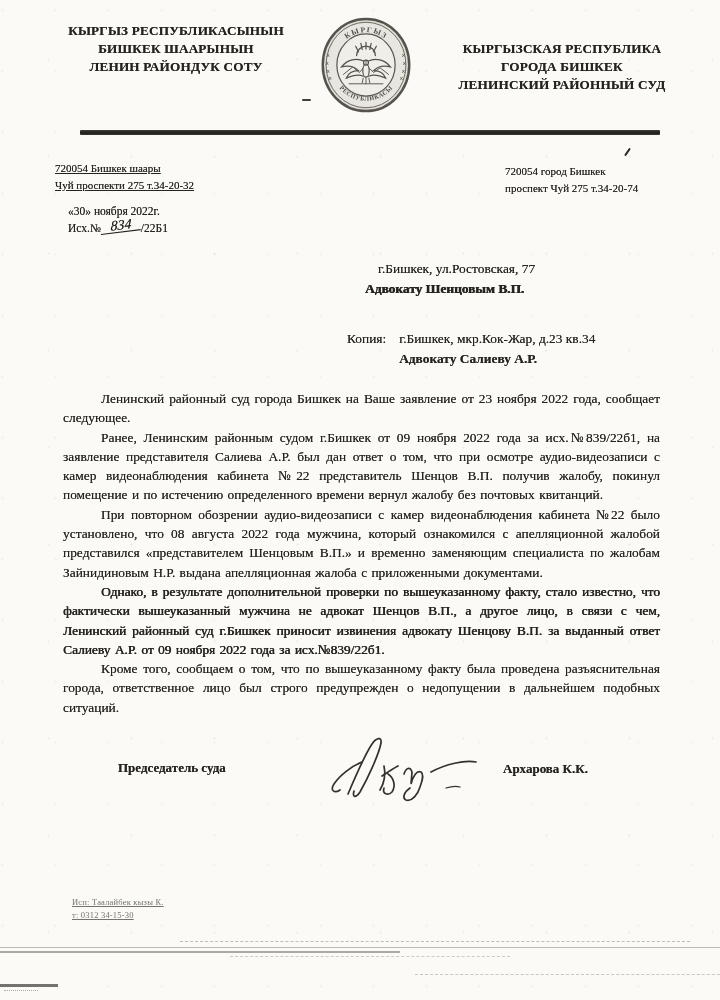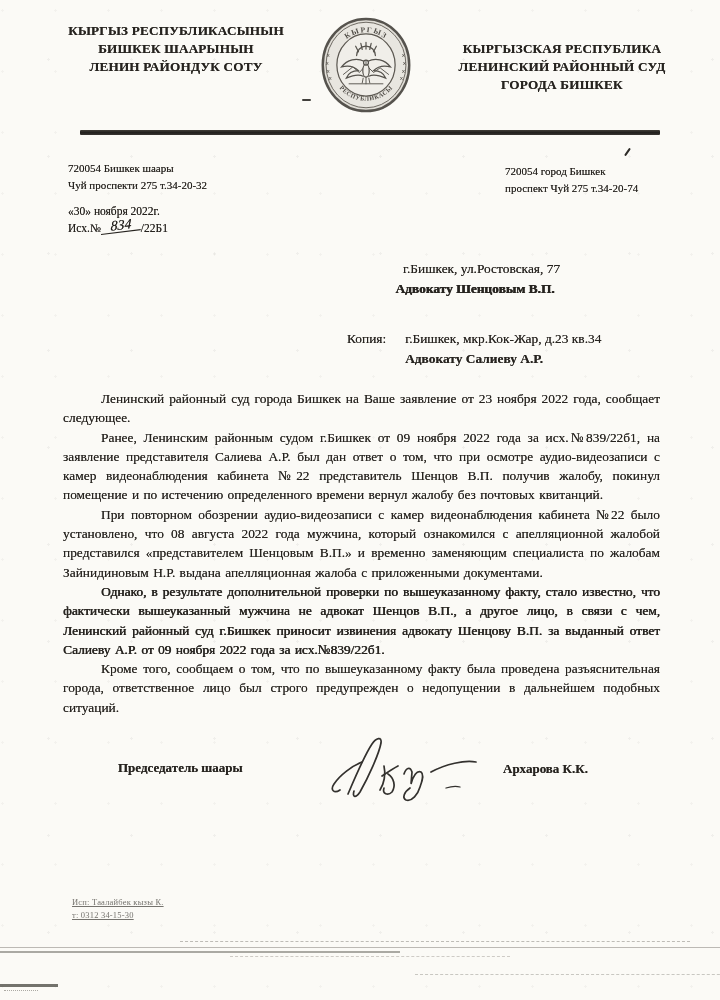--- a/index.html
+++ b/index.html
@@ -24,21 +24,21 @@
     display:inline-block;width:40px;text-align:center;
     border-bottom:1px solid #26231f;
     font-style:italic;font-size:14px;line-height:12px;
     transform:rotate(-7deg) skewX(-8deg);transform-origin:left bottom;
     color:#1f1d1a;
   }
   .addressee{font-size:13.4px;line-height:19.5px;}
   .addressee .l1{margin-left:13px;}
   .bold{font-weight:700;}
   .copy{font-size:13.4px;line-height:20px;display:flex;}
-  .copy .label{margin-right:19px;}
+  .copy .label{margin-right:13px;}
   .body-text{width:597px;font-size:13.4px;line-height:19.3px;text-align:justify;word-spacing:1px;}
   .body-text p{margin:0;text-indent:38px;}
   .smudge{text-shadow:.45px 0 0 rgba(38,35,31,.9),0 0 .5px rgba(38,35,31,.6);}
   .sig-title,.sig-name{font-weight:700;font-size:13px;}
   .footer-note{font-size:8.5px;line-height:13px;color:#75736e;letter-spacing:.2px;text-decoration:underline;}
   .emblem{opacity:.9;filter:blur(.2px);}
   .pen-tick{width:9px;height:2px;background:#2e2c28;transform:rotate(-55deg);border-radius:1px;}
   .small-dash{height:2px;background:#41403c;border-radius:1px;}
   .scanline{position:absolute;}
 </style>
@@ -93,67 +93,67 @@
       <ellipse cx="50" cy="58" rx="3.4" ry="7" fill="#efede8"></ellipse>
       <circle cx="50" cy="49.5" r="2.6" fill="#efede8"></circle>
       <path d="M50,52 L50,47" stroke-width="1"></path>
       <path d="M47,66 L46,71 M50,65 L50,72 M53,66 L54,71" stroke-width="1"></path>
       <path d="M32,72 H68" stroke-width="1"></path>
     </g>
   </svg>
 
   <div class="abs hdr-block scanink" style="left:428px;top:40px;width:268px;">
     <div>КЫРГЫЗСКАЯ РЕСПУБЛИКА</div>
+    <div>ГОРОДА БИШКЕК</div>
     <div>ЛЕНИНСКИЙ РАЙОННЫЙ СУД</div>
-    <div>ГОРОДА БИШКЕК</div>
   </div>
 
   <div class="abs rule" style="left:80px;top:130px;width:580px;"></div>
 
   <div class="abs pen-tick" style="left:623px;top:151px;"></div>
   <div class="abs small-dash" style="left:302px;top:99px;width:9px;"></div>
 
-  <div class="abs contacts scanink" style="left:68px;top:160px;">
+  <div class="abs contacts scanink" style="left:55px;top:160px;text-decoration:underline;">
     <div>720054 Бишкек  шаары</div>
     <div>Чуй проспекти 275 т.34-20-32</div>
   </div>
   <div class="abs contacts scanink" style="left:505px;top:163px;font-family:Liberation Serif, serif;">
     <div>720054  город Бишкек</div>
     <div>проспект  Чуй 275  т.34-20-74</div>
   </div>
 
   <div class="abs ref scanink" style="left:68px;top:203px;">
     <div>«30» ноября 2022г.</div>
     <div style="margin-top:1px;">
       <span>Исх.№</span><span class="hand-num">834</span><span>/22Б1</span>
     </div>
   </div>
 
-  <div class="abs addressee scanink" style="left:390px;top:259px;text-align:center;">
+  <div class="abs addressee scanink" style="left:365px;top:259px;">
     <div class="l1">г.Бишкек, ул.Ростовская, 77</div>
     <div class="bold smudge">Адвокату Шенцовым В.П.</div>
   </div>
 
   <div class="abs copy scanink" style="left:347px;top:329px;">
     <div class="label">Копия:</div>
     <div>
       <div>г.Бишкек, мкр.Кок-Жар, д.23 кв.34</div>
       <div class="bold">Адвокату Салиеву А.Р.</div>
     </div>
   </div>
 
   <div class="abs body-text scanink" style="left:63px;top:389px;">
     <p>Ленинский районный суд города Бишкек на Ваше заявление от 23 ноября 2022 года, сообщает следующее.</p>
     <p>Ранее, Ленинским районным судом г.Бишкек от 09 ноября 2022 года за исх.№839/22б1, на заявление представителя Салиева А.Р. был дан ответ о том, что при осмотре аудио-видеозаписи с камер видеонаблюдения кабинета №22 представитель Шенцов В.П. получив жалобу, покинул помещение и по истечению определенного времени вернул жалобу без почтовых квитанций.</p>
     <p>При повторном обозрении аудио-видеозаписи с камер видеонаблюдения кабинета №22 было установлено, что 08 августа 2022 года мужчина, который ознакомился с апелляционной жалобой представился «представителем Шенцовым В.П.» и временно заменяющим специалиста по жалобам Зайнидиновым Н.Р. выдана апелляционная жалоба с приложенными документами.</p>
     <p class="smudge">Однако, в результате дополнительной проверки по вышеуказанному факту, стало известно, что фактически вышеуказанный мужчина не адвокат Шенцов В.П., а  другое лицо, в связи с чем, Ленинский районный суд г.Бишкек приносит извинения адвокату Шенцову В.П. за выданный ответ Салиеву А.Р. от 09 ноября 2022 года за исх.№839/22б1.</p>
     <p>Кроме того, сообщаем о том, что по вышеуказанному факту была проведена разъяснительная города, ответственное лицо был строго предупрежден о недопущении в дальнейшем подобных ситуаций.</p>
   </div>
 
-  <div class="abs sig-title scanink" style="left:118px;top:760px;">Председатель шаары</div>
+  <div class="abs sig-title scanink" style="left:118px;top:760px;">Председатель суда</div>
 
   <svg class="abs" style="left:328px;top:732px;" width="160" height="78" viewBox="0 0 160 78">
     <g fill="none" stroke="#23211e" stroke-width="1.7" stroke-linecap="round" opacity="0.92">
       <path d="M12,58 C6,62 2,58 6,52 C12,43 24,34 34,30"></path>
       <path d="M20,62 C26,48 36,24 44,12 C48,6 54,4 53,11 C51,22 40,46 32,60 C28,66 24,66 26,59"></path>
       <path d="M56,34 C58,42 56,52 52,58"></path>
       <path d="M54,44 C60,40 66,36 70,34 M60,42 C66,46 68,54 64,60 C60,64 54,62 56,56"></path>
       <path d="M76,42 C78,36 82,34 84,40 L83,52 C85,44 89,38 93,40 C96,42 94,50 92,55 C90,62 84,70 78,68 C74,66 76,60 82,56"></path>
       <path d="M103,40 C118,32 136,28 148,30"></path>
       <path d="M118,56 C124,54 129,54 132,55" stroke-width="1.3"></path>

